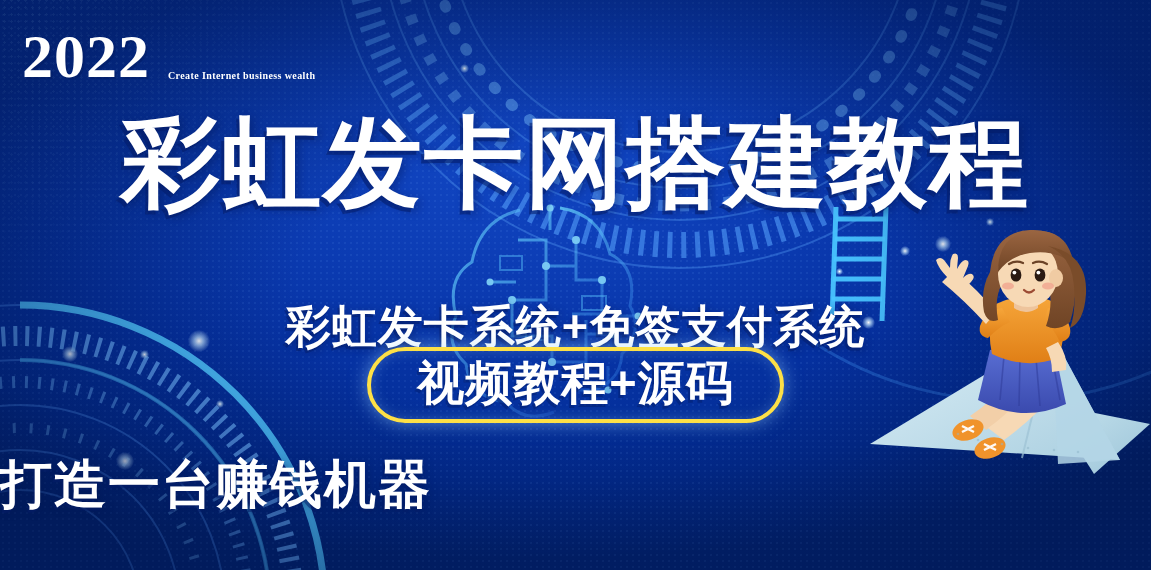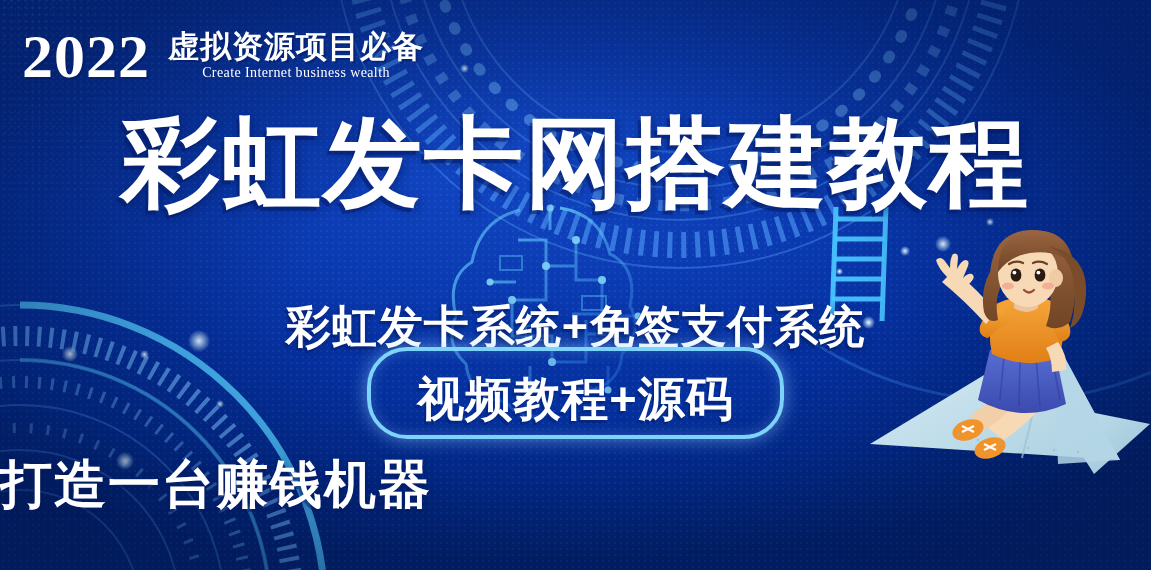--- a/index.html
+++ b/index.html
@@ -78,21 +78,21 @@
     text-shadow: 2px 2px 0 rgba(2,26,95,.45);
   }
   .kicker-right { padding-bottom: 4px; }
   .kicker-cn {
     font-size: 31px; font-weight: 700; color: #ffffff; letter-spacing: 1px;
     line-height: 1.05;
     text-shadow: 2px 2px 0 rgba(2,26,95,.5);
   }
   .kicker-en {
     font-family: "Liberation Serif", "DejaVu Serif", serif;
-    font-size: 14px; font-weight: 400; color: #ffffff;
+    font-size: 10px; font-weight: 700; color: #ffffff;
     letter-spacing: .4px; text-align: center; margin-top: 1px;
   }
 
   .headline {
     position: absolute; left: 0; right: 0; top: 113px;
     text-align: center;
     font-size: 99px; font-weight: 900; color: #ffffff;
     letter-spacing: 2px; line-height: 1;
     text-shadow: -3px 4px 0 rgba(3,28,104,.55), 3px 3px 10px rgba(2,20,80,.4);
     white-space: nowrap;
@@ -106,23 +106,23 @@
     text-shadow: -2px 3px 0 rgba(3,28,104,.5), 2px 2px 8px rgba(2,20,80,.45);
     white-space: nowrap;
     margin-top: 41px;
   }
 
   .pill-row {
     position: absolute; left: 0; right: 0; top: 347px;
     display: flex; justify-content: center;
   }
   .pill {
-    border: 4px solid #7dd3fc;
+    border: 4px solid #fde047;
     border-radius: 40px;
-    padding: 24px 46px 12px;
+    padding: 8px 46px 12px;
     box-shadow: 0 0 18px rgba(150,210,255,.55), inset 0 0 14px rgba(160,215,255,.25);
     background: rgba(10,60,170,0.10);
   }
   .pill-text {
     font-size: 47px; font-weight: 900; color: #ffffff;
     letter-spacing: 1px; line-height: 1.02;
     text-shadow: -2px 3px 0 rgba(3,28,104,.45);
     white-space: nowrap;
   }
 
@@ -347,21 +347,20 @@
           <circle cx="166" cy="220" r="1.3"></circle>
         <circle cx="192" cy="222" r="1.3"></circle>
           <circle cx="216" cy="224" r="1.3"></circle>
       </g>
     </svg>
   </div>
 
   <div class="kicker">
     <div class="year">2022</div>
     <div class="kicker-right">
-      <div class="kicker-cn">虚拟资源项目必备</div>
       <div class="kicker-en">Create Internet business wealth</div>
     </div>
   </div>
 
   <div class="headline">彩虹发卡网搭建教程</div>
 
   <div class="subline">彩虹发卡系统+免签支付系统</div>
 
   <div class="pill-row">
     <div class="pill">

